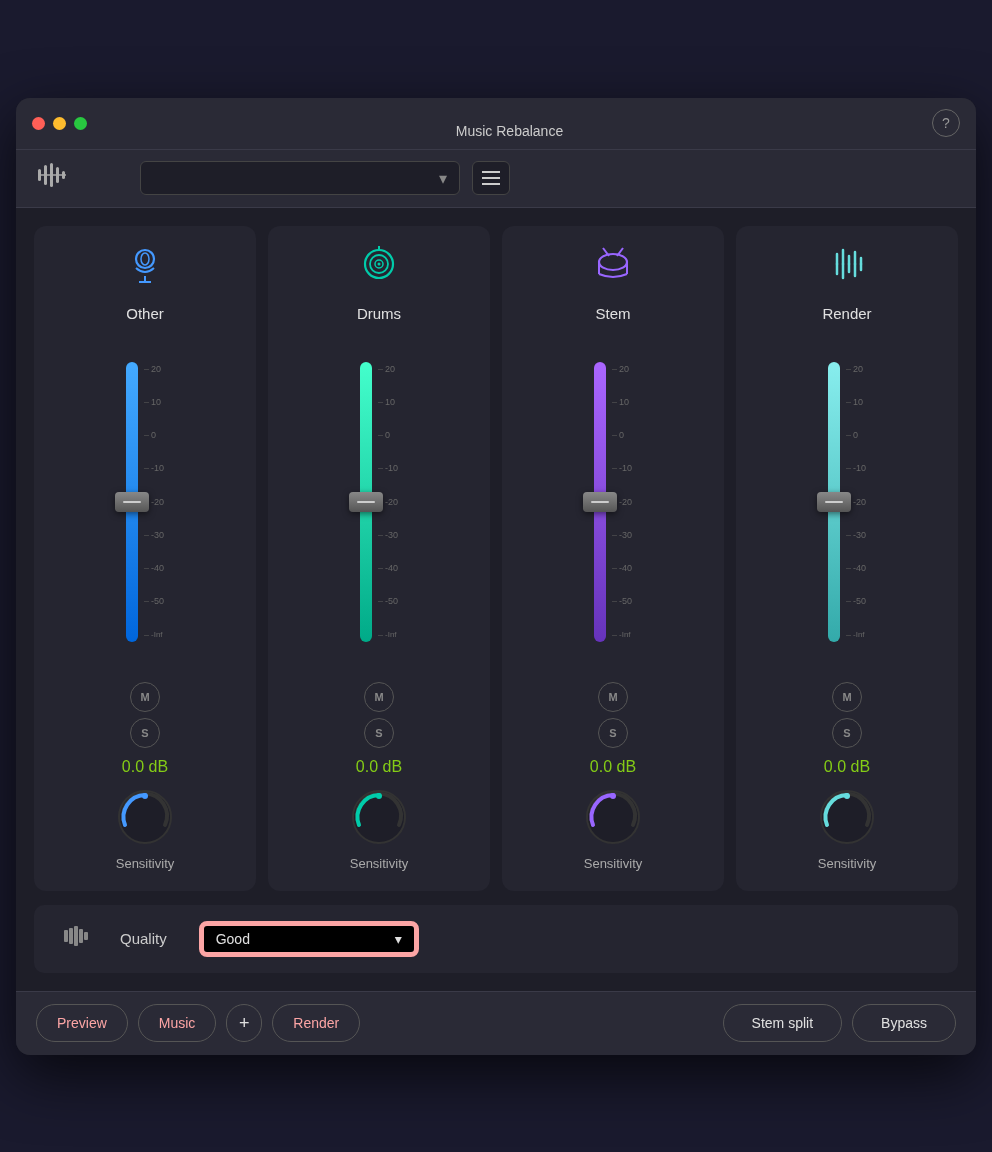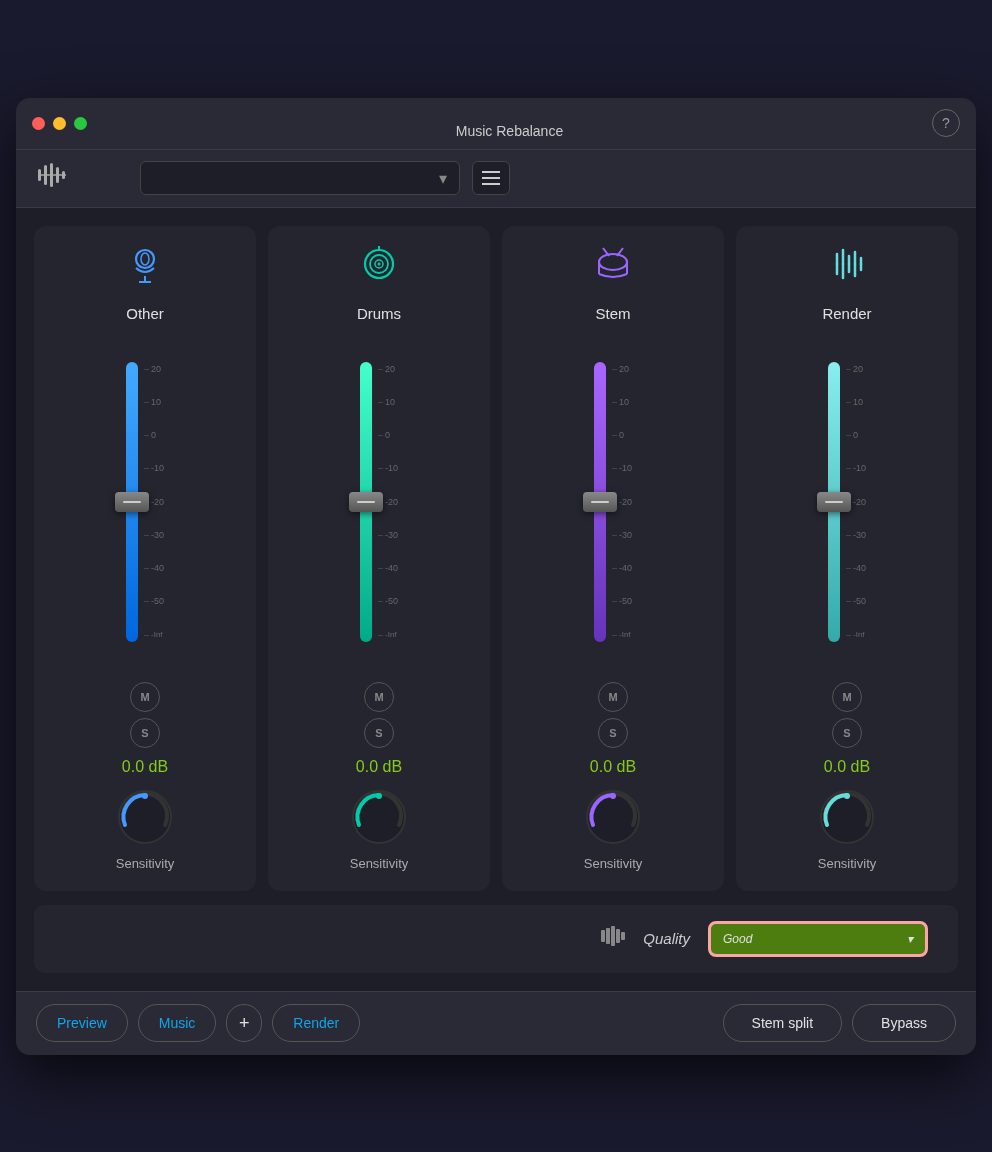--- a/index.html
+++ b/index.html
@@ -229,41 +229,40 @@
     .knob-label {
       font-size: 13px;
       color: #aaa;
     }
     .quality-bar {
       background: #252530;
       border-radius: 10px;
       padding: 16px 30px;
       display: flex;
       align-items: center;
-      justify-content: flex-end;
-      gap: 18px;
-      font-style: italic;
+      justify-content: flex-start;
+      gap: 32px;
     }
     .quality-icon {
       color: #888;
       font-size: 20px;
     }
     .quality-label {
       color: #ccc;
       font-size: 15px;
       font-weight: 500;
     }
     .quality-select {
       min-width: 220px;
       height: 36px;
-      background: #4d7c0f;
-      border: 3px solid #fca5a5;
+      background: #000000;
+      border: 5px solid #fca5a5;
       border-radius: 8px;
       color: #e0e0e0;
-      font-size: 12px;
+      font-size: 14px;
       padding: 0 12px;
       display: flex;
       align-items: center;
       justify-content: space-between;
       cursor: pointer;
     }
     .bottom-bar {
       background: #2a2a36;
       height: 64px;
       display: flex;
@@ -271,21 +270,21 @@
       padding: 0 20px;
       gap: 10px;
       border-top: 1px solid #3a3a48;
     }
     .bottom-btn {
       height: 38px;
       padding: 0 20px;
       border-radius: 20px;
       border: 1.5px solid #555;
       background: transparent;
-      color: #0ea5e9;
+      color: #fca5a5;
       font-size: 14px;
       cursor: pointer;
       font-family: inherit;
     }
     .plus-btn {
       width: 36px; height: 38px;
       border-radius: 20px;
       border: 1.5px solid #555;
       background: transparent;
       color: #e0e0e0;

